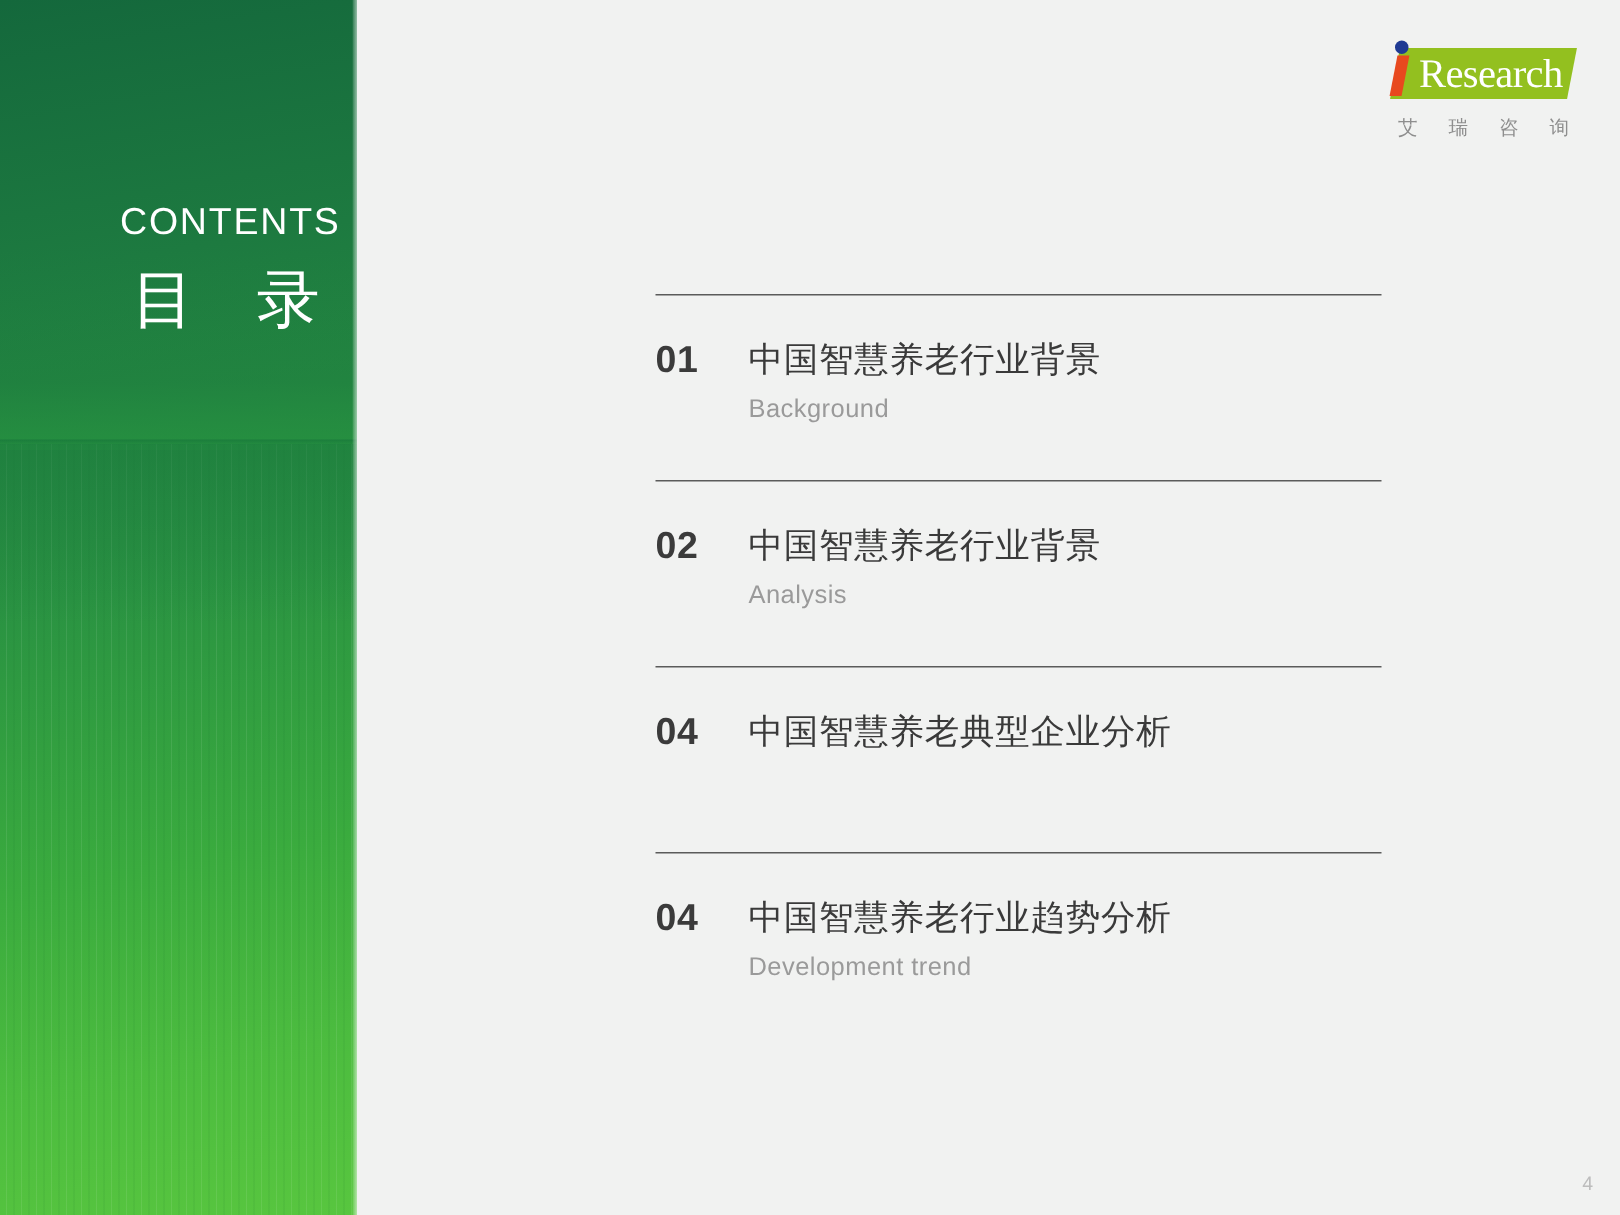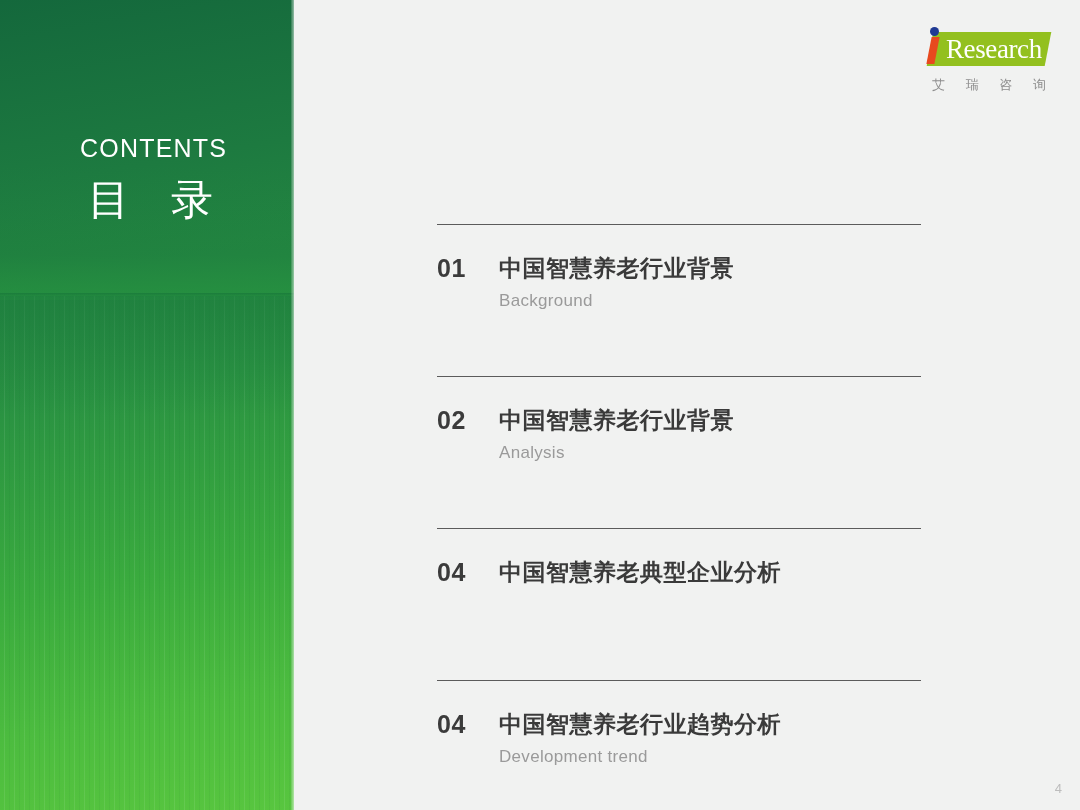--- a/index.html
+++ b/index.html
@@ -17,21 +17,21 @@
     height: 810px;
     background: #f1f2f1;
     overflow: hidden;
   }
 
   
   .green-panel {
     position: absolute;
     left: 0;
     top: 0;
-    width: 294px;
+    width: 238px;
     height: 810px;
     overflow: hidden;
     background: linear-gradient(170deg, #14683c 0%, #1d7a40 22%, #2a9342 48%, #3aab3e 70%, #4cbc3f 86%, #58c63f 100%);
   }
 
   
   .panel-top-texture {
     position: absolute;
     left: 0;
     top: 0;
@@ -186,21 +186,20 @@
     left: 437px;
     top: 196px;
     width: 484px;
     z-index: 4;
   }
   .toc-row {
     position: relative;
     border-top: 1.4px solid #5b5b5b;
     height: 124px;
     box-sizing: border-box;
-    margin-top: 28px;
   }
   .toc-row.last {
     height: 104px;
   }
   .toc-inner {
     display: flex;
     align-items: flex-start;
     padding-top: 28px;
   }
   .toc-num {
@@ -213,21 +212,21 @@
     letter-spacing: 0.5px;
   }
   .toc-texts {
     flex: 1;
   }
   .toc-cn {
     font-size: 23px;
     color: #3a3a3a;
     line-height: 31px;
     letter-spacing: 0.5px;
-    font-weight: 700;
+    font-weight: 400;
     font-family: "DejaVu Sans", "Liberation Sans", sans-serif;
   }
   .toc-en {
     margin-top: 6px;
     font-size: 17px;
     color: #9a9a9a;
     line-height: 22px;
     letter-spacing: 0.3px;
     font-weight: 400;
   }

